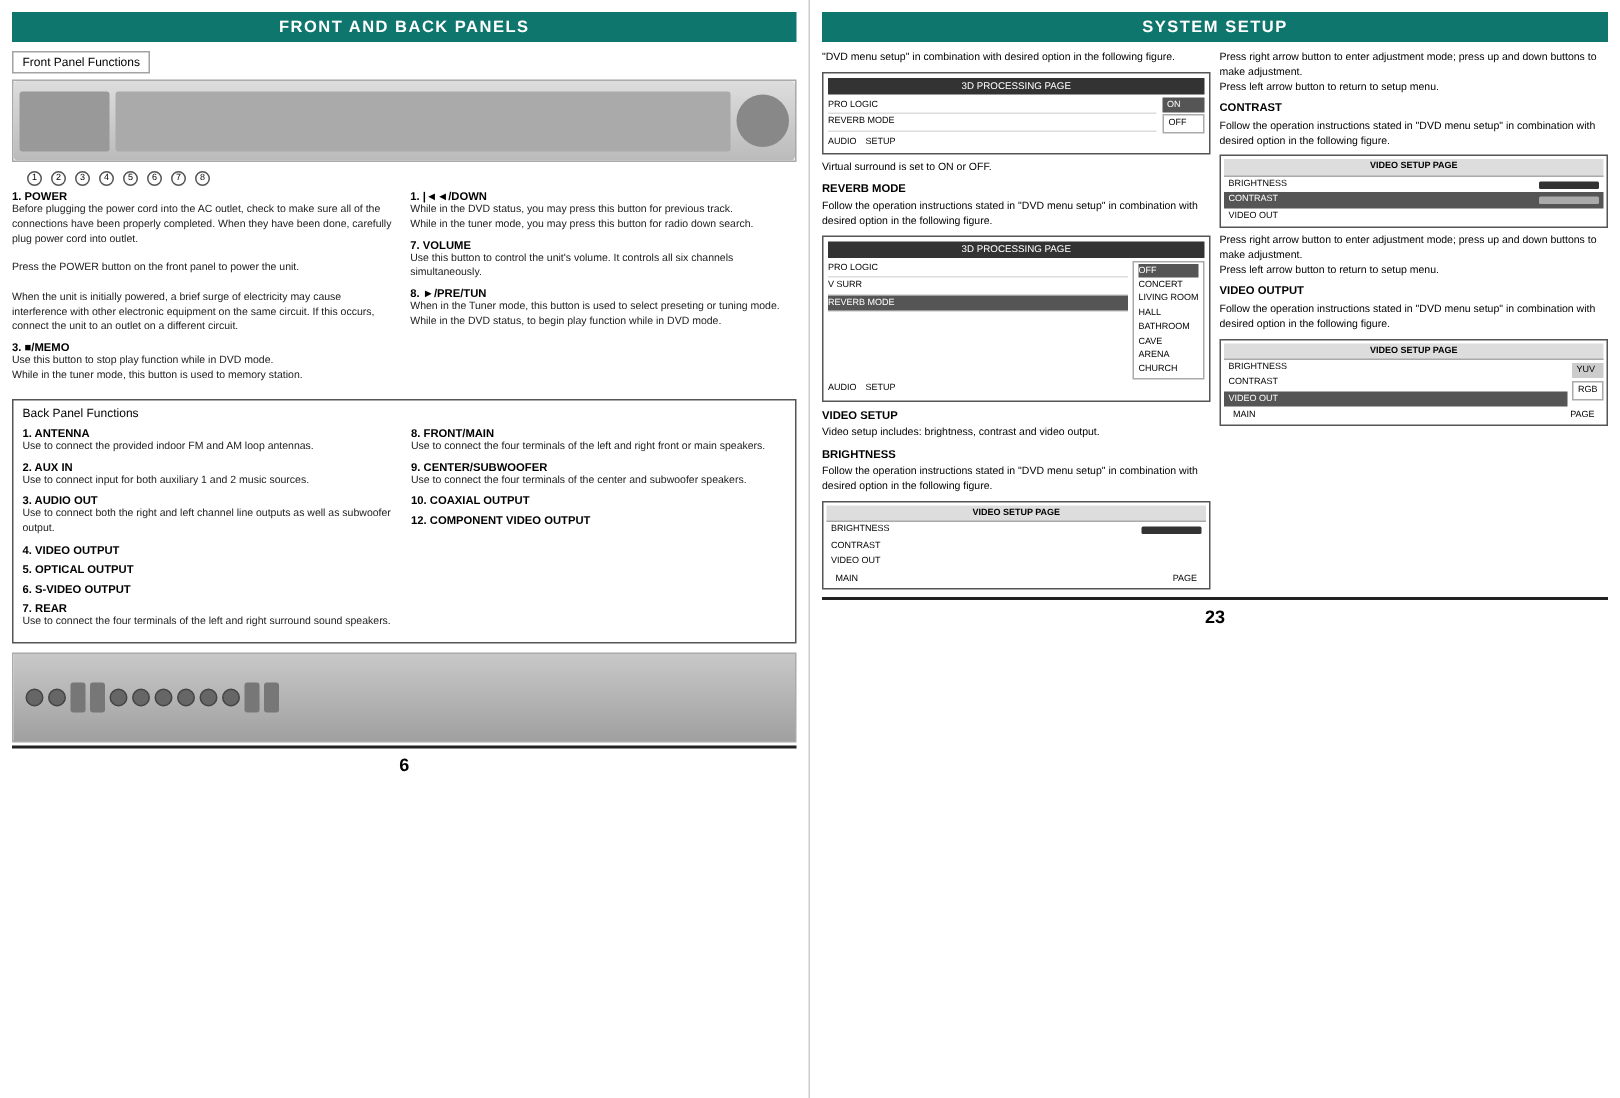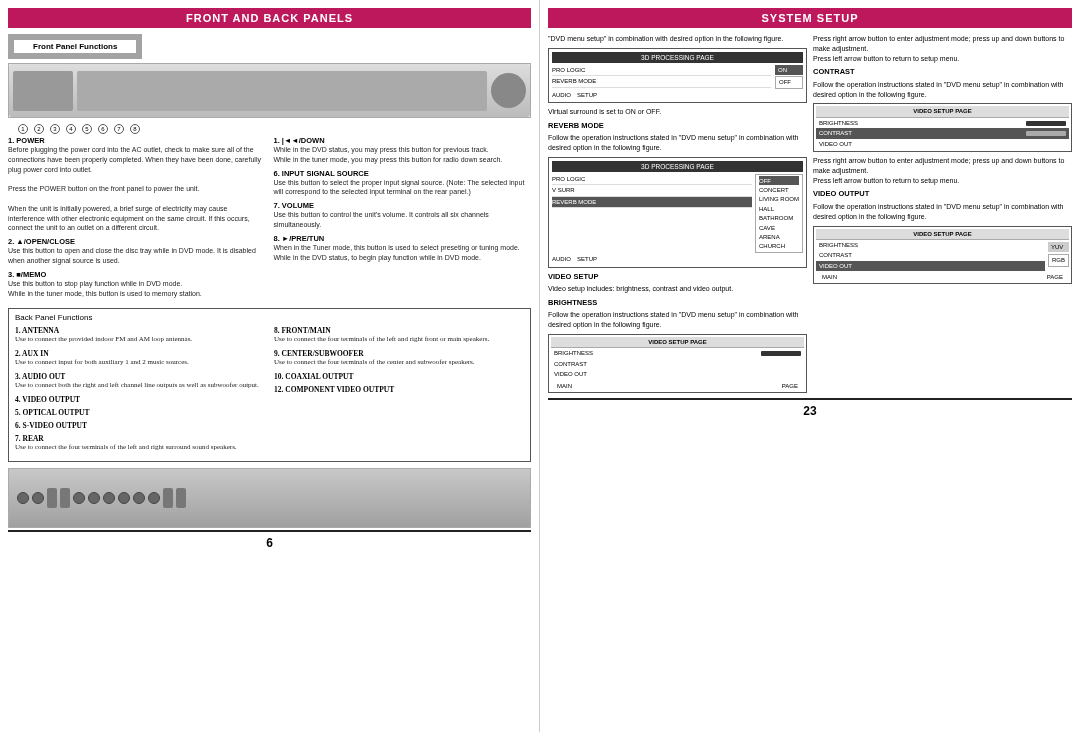--- a/index.html
+++ b/index.html
@@ -20,35 +20,35 @@
       padding: 8px;
     }
 
     .right-panel {
       width: 540px;
       height: 732px;
       padding: 8px;
     }
 
     .section-header {
-      background: #be185d;
+      background: #0f766e;
       color: #fff;
       text-align: center;
       font-size: 11px;
       font-weight: bold;
       padding: 4px 8px;
       letter-spacing: 1px;
       margin-bottom: 6px;
     }
 
     .box-header {
-      border: 6px solid #a3a3a3;
-      padding: 2px 19px;
+      border: 1px solid #a3a3a3;
+      padding: 2px 6px;
       font-size: 8px;
-      font-weight: bold;
+      font-weight: normal;
       margin-bottom: 4px;
       display: inline-block;
     }
 
     .device-image-placeholder {
       border: 1px solid #aaa;
       height: 55px;
       margin-bottom: 6px;
       background: #f0f0f0;
       display: flex;
@@ -143,21 +143,20 @@
     .back-panel-header {
       font-weight: normal;
       font-size: 8px;
       margin-bottom: 4px;
     }
 
     .back-panel-columns {
       display: grid;
       grid-template-columns: 1fr 1fr;
       gap: 4px 9px;
-      font-family: Liberation Serif, serif;
     }
 
     .device-back-image {
       border: 1px solid #aaa;
       height: 60px;
       background: #e8e8e8;
       margin-top: 4px;
       display: flex;
       align-items: center;
       justify-content: center;
@@ -366,36 +365,28 @@
     </div>
   </div>
 
   <div class="text-columns">
     <div>
       <div class="text-block">
         <div class="text-block-title">1. POWER</div>
         <div class="text-block-body">Before plugging the power cord into the AC outlet, check to make sure all of the connections have been properly completed. When they have been done, carefully plug power cord into outlet.<br><br>Press the POWER button on the front panel to power the unit.<br><br>When the unit is initially powered, a brief surge of electricity may cause interference with other electronic equipment on the same circuit. If this occurs, connect the unit to an outlet on a different circuit.</div>
       </div>
       <div class="text-block">
-        <div class="text-block-title">2. ▲/OPEN/CLOSE</div>
-        <div class="text-block-body">Use this button to open and close the disc tray while in DVD mode. It is disabled when another signal source is used.</div>
-      </div>
-      <div class="text-block">
         <div class="text-block-title">3. ■/MEMO</div>
         <div class="text-block-body">Use this button to stop play function while in DVD mode.<br>While in the tuner mode, this button is used to memory station.</div>
       </div>
     </div>
     <div>
       <div class="text-block">
         <div class="text-block-title">1. |◄◄/DOWN</div>
         <div class="text-block-body">While in the DVD status, you may press this button for previous track.<br>While in the tuner mode, you may press this button for radio down search.</div>
-      </div>
-      <div class="text-block">
-        <div class="text-block-title">6. INPUT SIGNAL SOURCE</div>
-        <div class="text-block-body">Use this button to select the proper input signal source. (Note: The selected input will correspond to the selected input terminal on the rear panel.)</div>
       </div>
       <div class="text-block">
         <div class="text-block-title">7. VOLUME</div>
         <div class="text-block-body">Use this button to control the unit's volume. It controls all six channels simultaneously.</div>
       </div>
       <div class="text-block">
         <div class="text-block-title">8. ►/PRE/TUN</div>
         <div class="text-block-body">When in the Tuner mode, this button is used to select preseting or tuning mode.<br>While in the DVD status, to begin play function while in DVD mode.</div>
       </div>
     </div>

